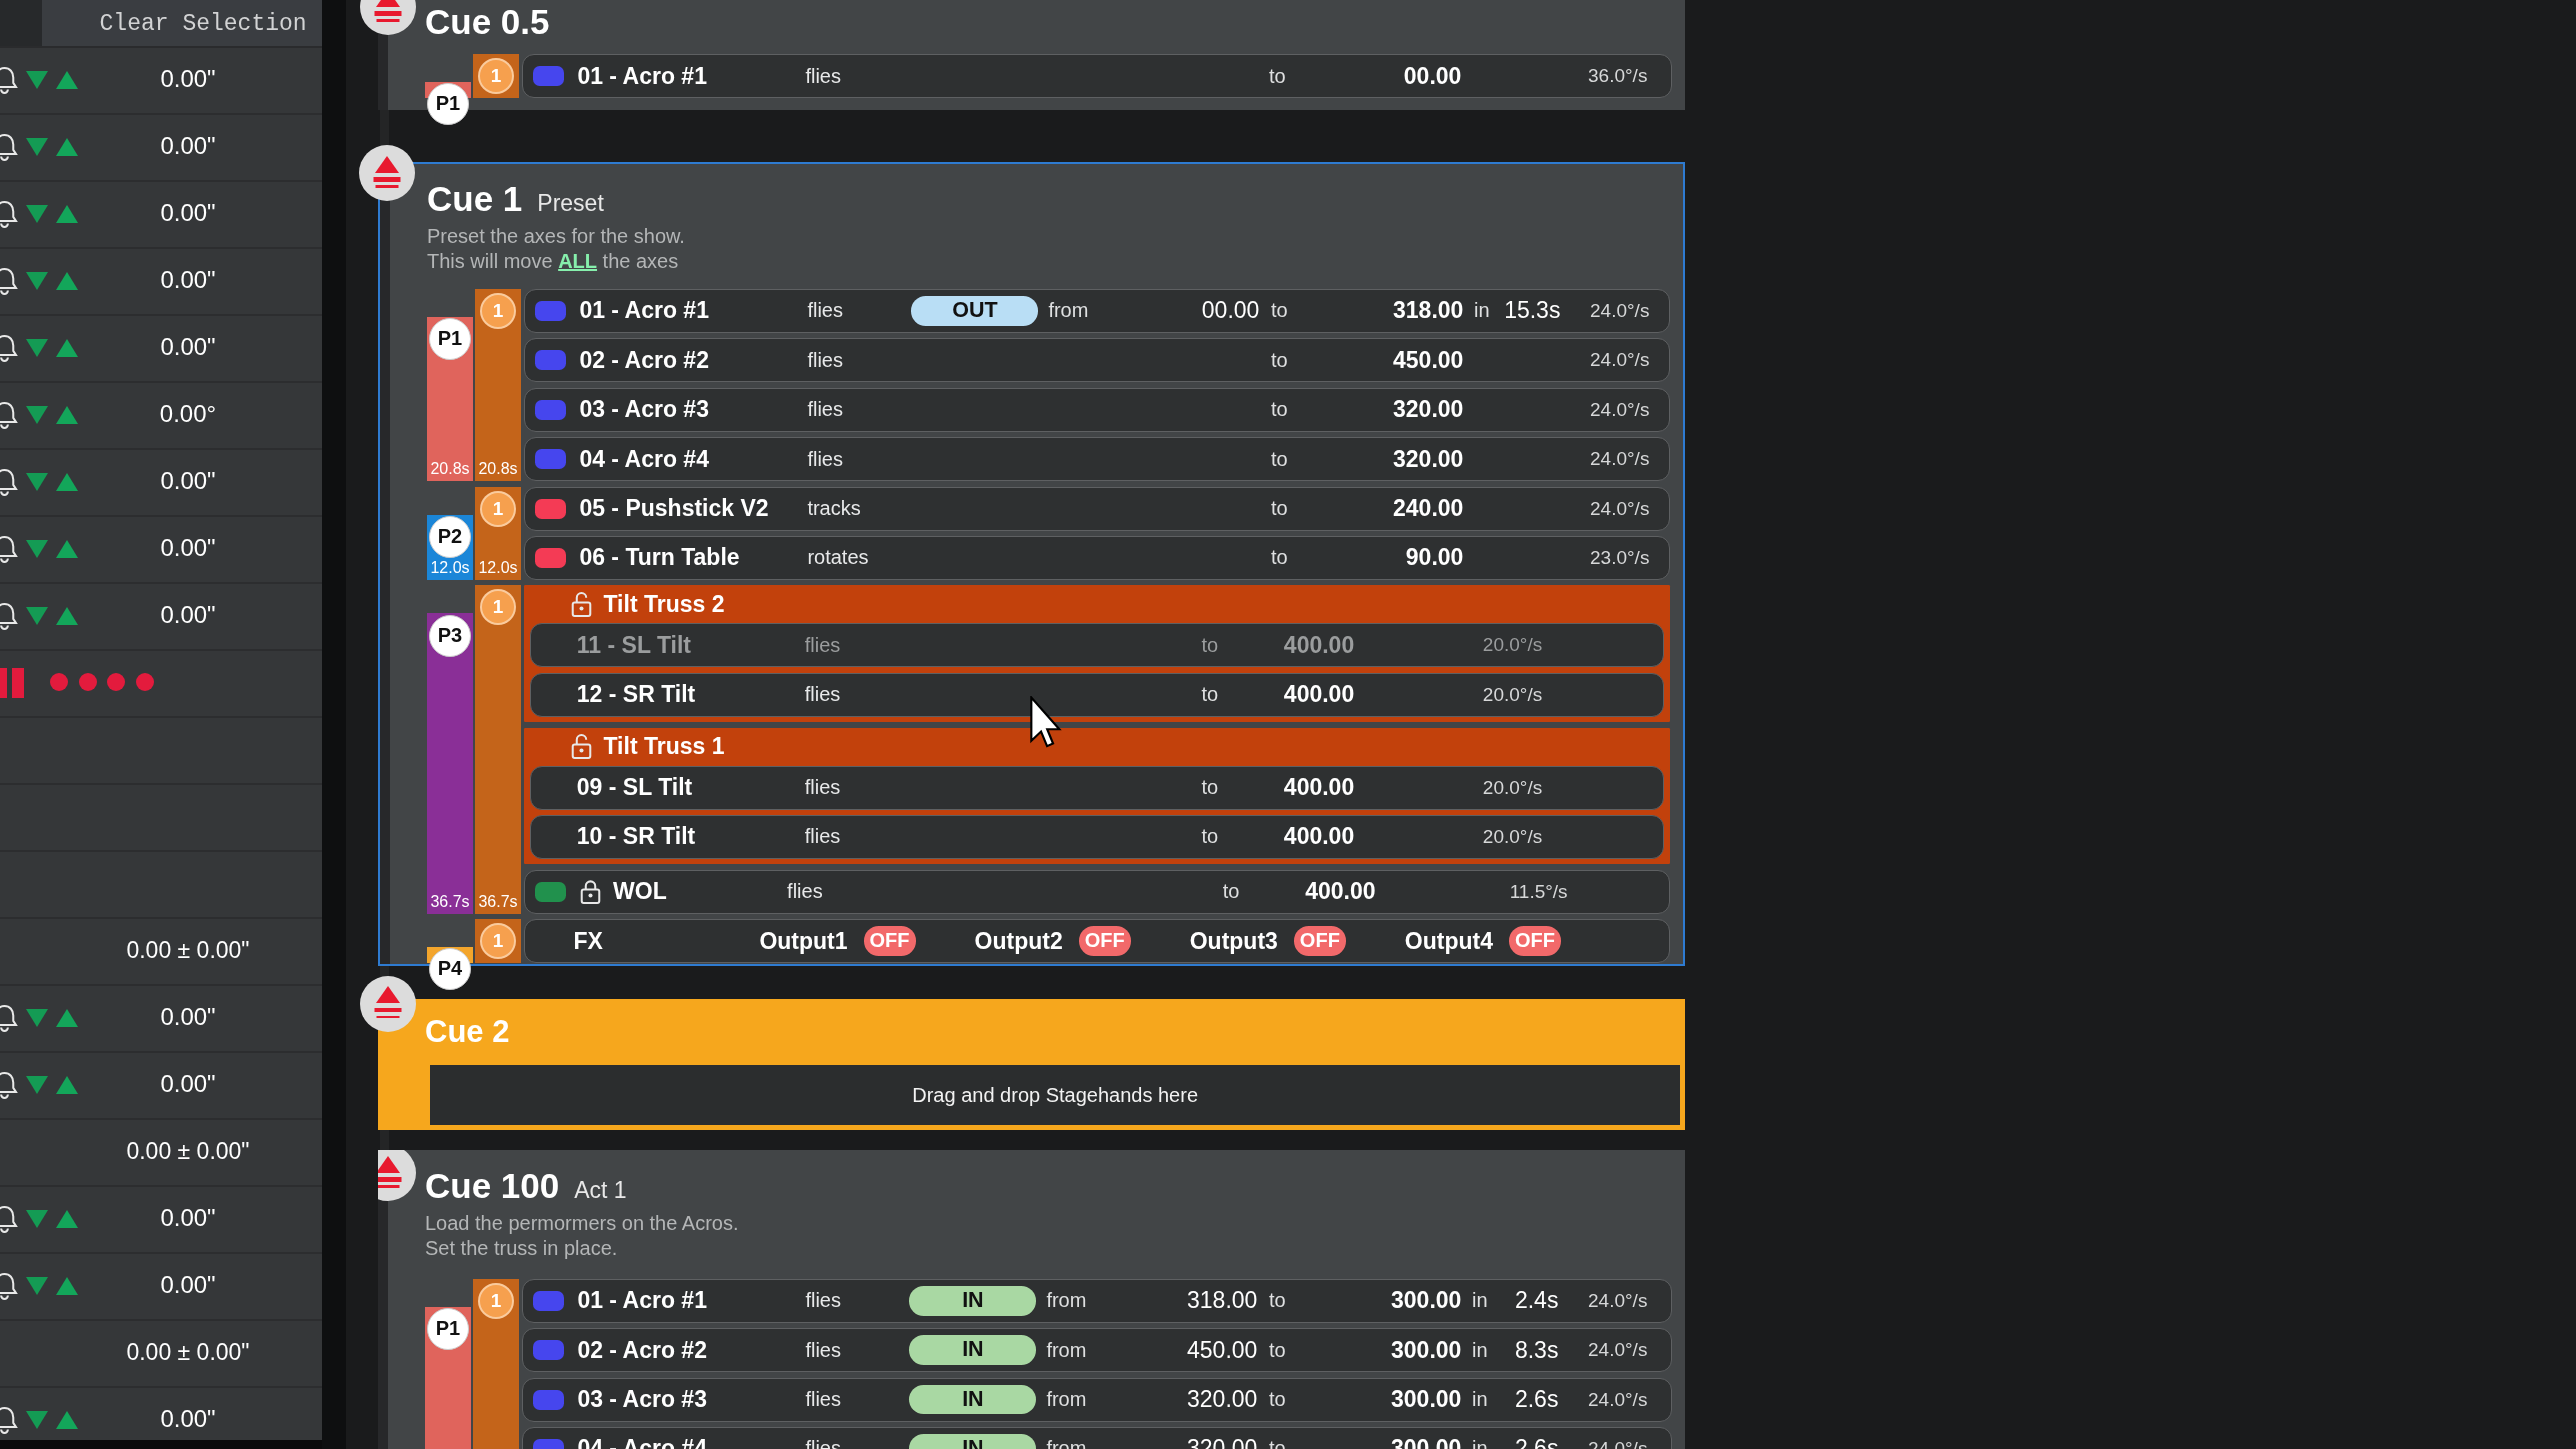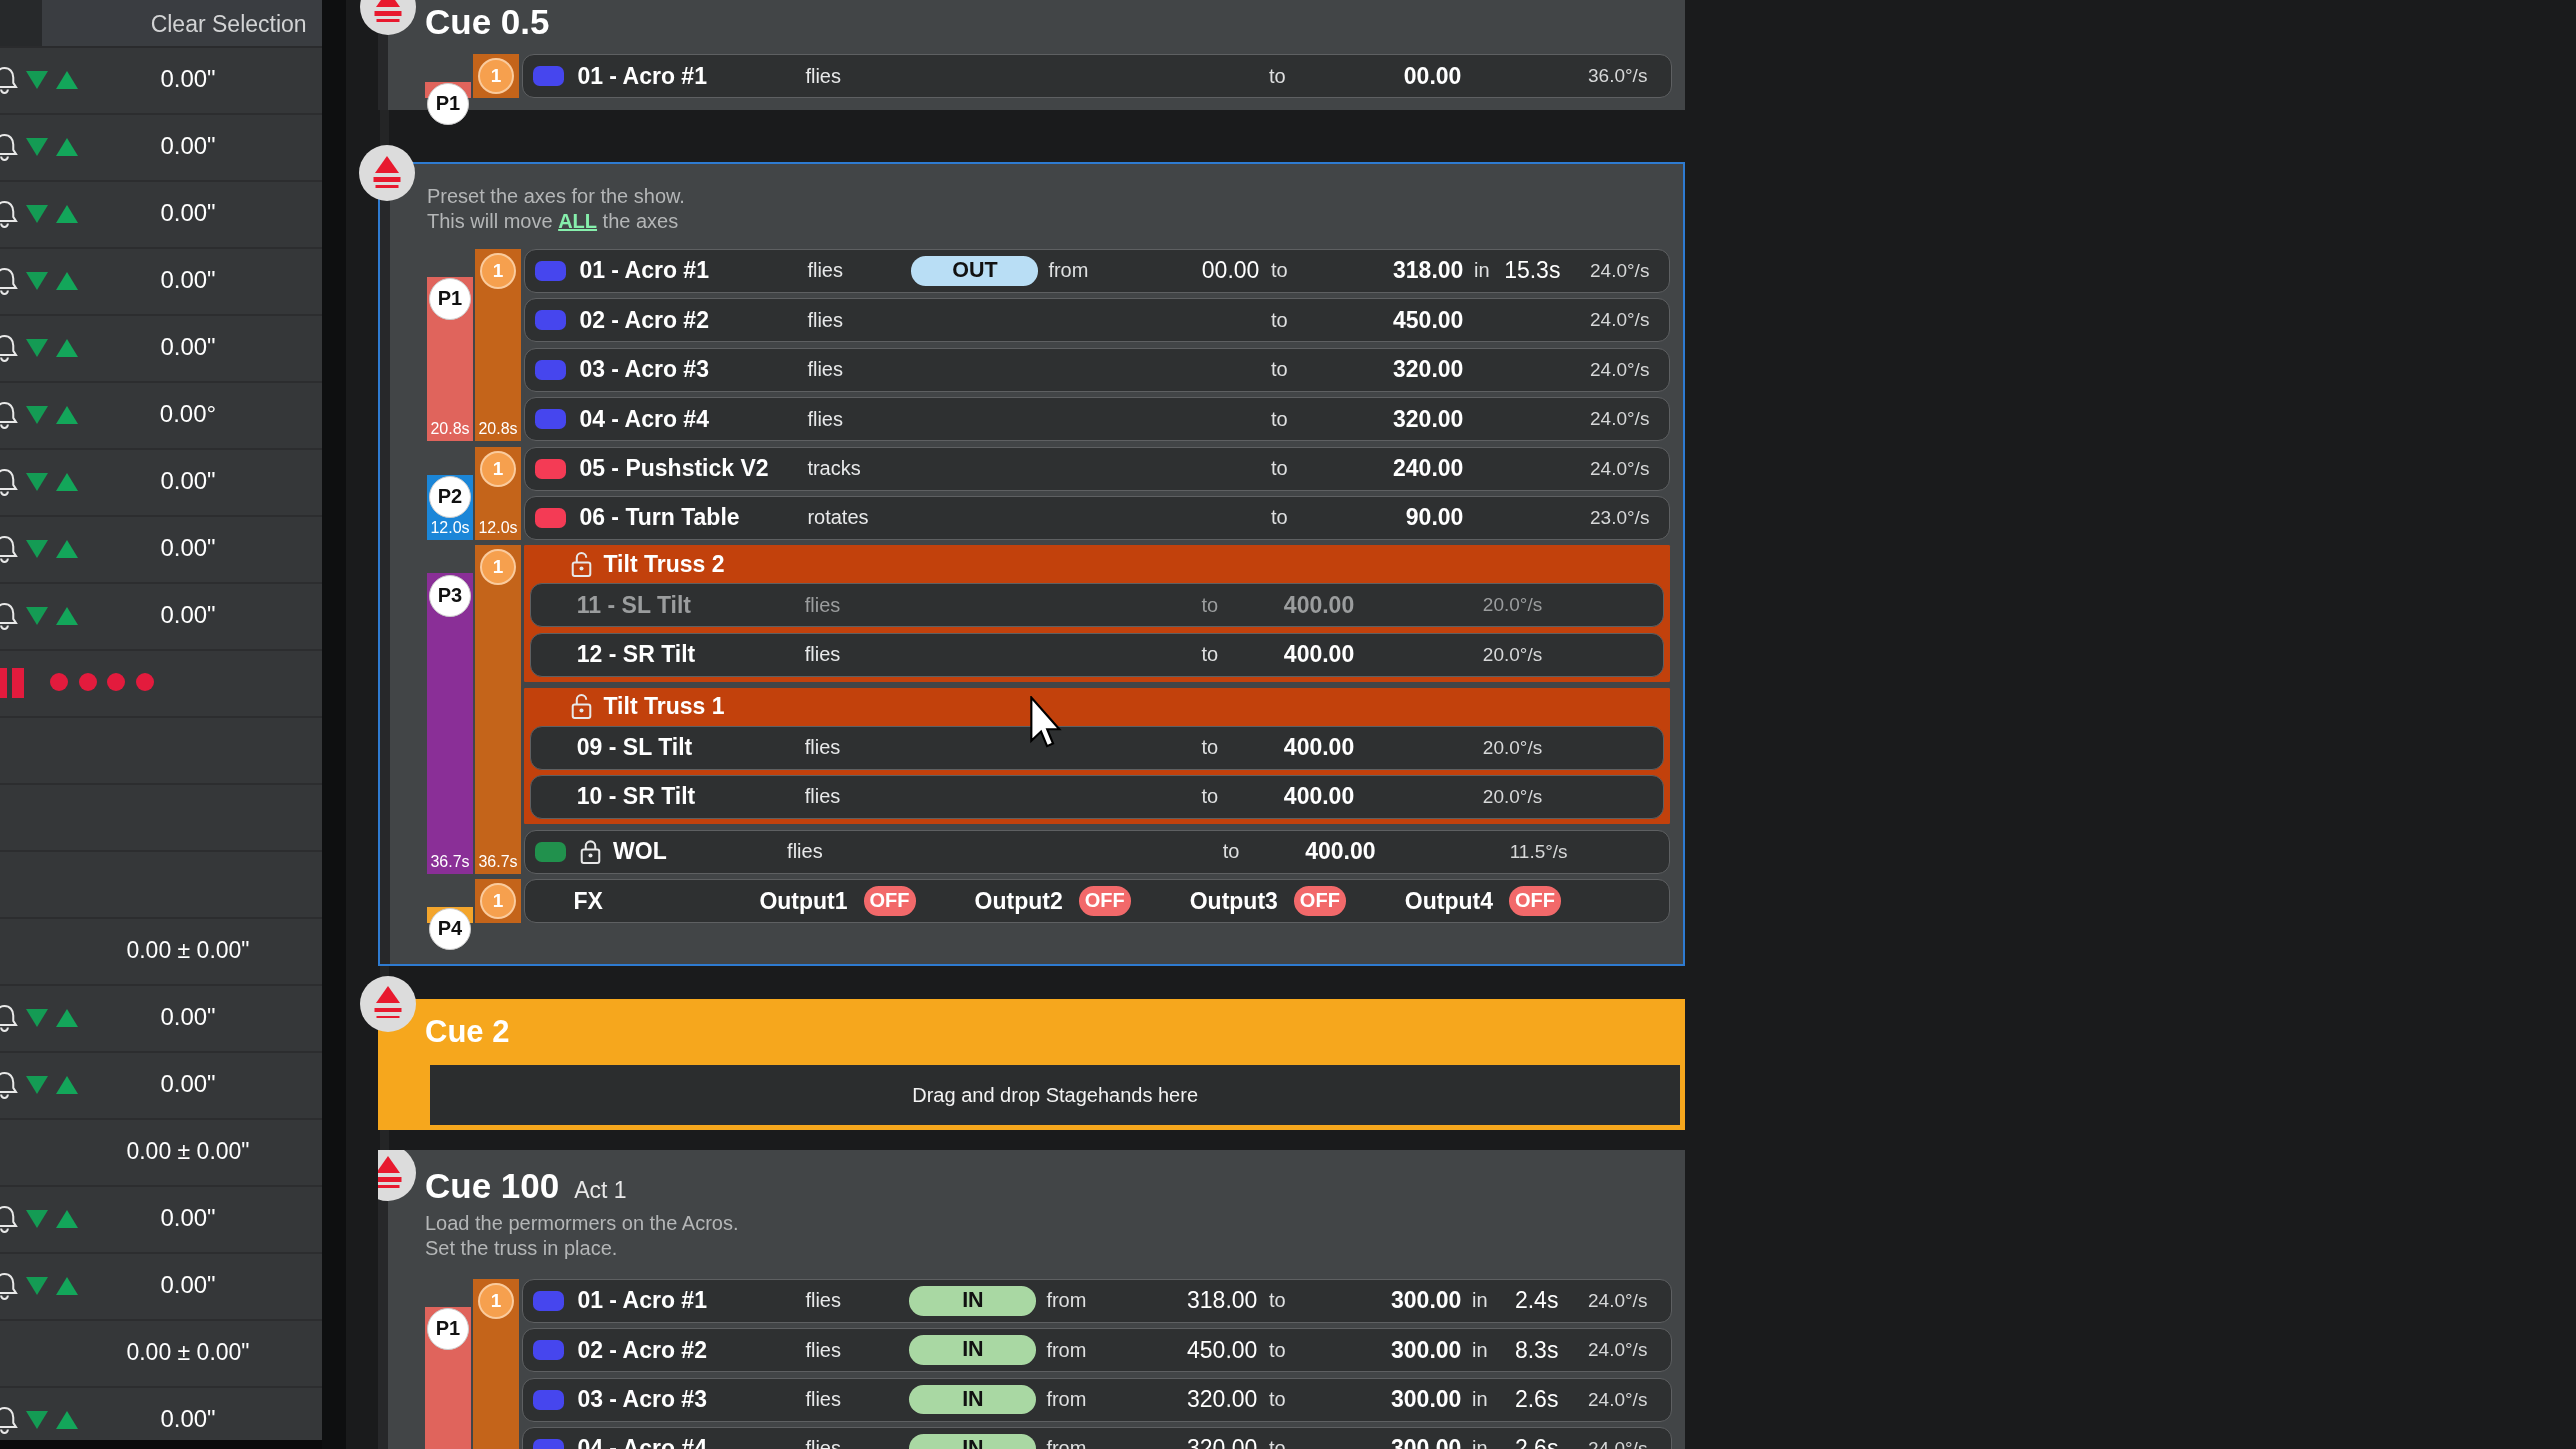--- a/index.html
+++ b/index.html
@@ -4,21 +4,21 @@
 <style>
   html,body{margin:0;padding:0;background:#1a1b1c;width:2576px;height:1449px;overflow:hidden;
     font-family:"Liberation Sans",sans-serif;-webkit-font-smoothing:antialiased;}
   .screen{position:absolute;inset:0;width:2576px;height:1449px;overflow:hidden;}
 
   
   .sidebar{position:absolute;left:0;top:0;width:322px;height:1449px;background:#353739;z-index:2;}
   .sb-head{position:relative;height:46px;background:#3a3d41;border-bottom:2px solid #2a2b2d;}
   .sb-corner{position:absolute;left:0;top:0;width:42px;height:46px;background:#27292b;}
   .sb-clear{position:absolute;right:9.4px;top:0;height:32px;line-height:46px;background:none;border:none;
-    color:#d2d3d4;font-size:23px;font-family:Liberation Sans, sans-serif;cursor:pointer;}
+    color:#d2d3d4;font-size:23px;font-family:Liberation Mono, monospace;cursor:pointer;}
   .sb-row{position:relative;height:65px;border-bottom:2.7px solid #2c2d2f;background:#353739;}
   .sb-val{position:absolute;left:101px;top:0;width:174px;height:62px;line-height:62px;text-align:center;
     color:#ffffff;font-size:24px;white-space:nowrap;}
   .bell{position:absolute;left:-10.7px;top:16px;width:31px;height:31px;}
   .tri{position:absolute;top:23px;width:0;height:0;}
   .tri.down{left:25.5px;border-left:11.4px solid transparent;border-right:11.4px solid transparent;border-top:18px solid #149b54;}
   .tri.up{left:56px;border-left:11.4px solid transparent;border-right:11.4px solid transparent;border-bottom:18px solid #13a65a;}
   .pbar{position:absolute;top:17px;width:12px;height:29.5px;background:#e31b3d;}
   .dot{position:absolute;top:22px;width:18px;height:18px;border-radius:50%;background:#e31b3d;}
   .sb-bottom{position:absolute;left:0;bottom:0;width:322px;height:9.4px;background:#0b0b0c;}
@@ -330,20 +330,24 @@
     </div>
   </section>
 
   <section class="panel gray cue1">
     <button class="eject" style="left:-21px;top:-19px">
       <span class="ej-tri"></span>
         <span class="ej-b1"></span>
         <span class="ej-b2"></span>
     </button>
     <div class="pad">
+      <div class="cue-title">
+        <span class="t">Cue 1</span>
+        <span class="st">Preset</span>
+      </div>
       <div class="desc">
         <span>Preset the axes for the show.</span><br>
         <span>This will move </span><b>ALL</b><span> the axes</span>
       </div>
       <div class="groups">
 
         <div class="group">
           <div class="pcol p1">
             <span class="pbadge">P1</span>
             <span class="coltime">20.8s</span>

